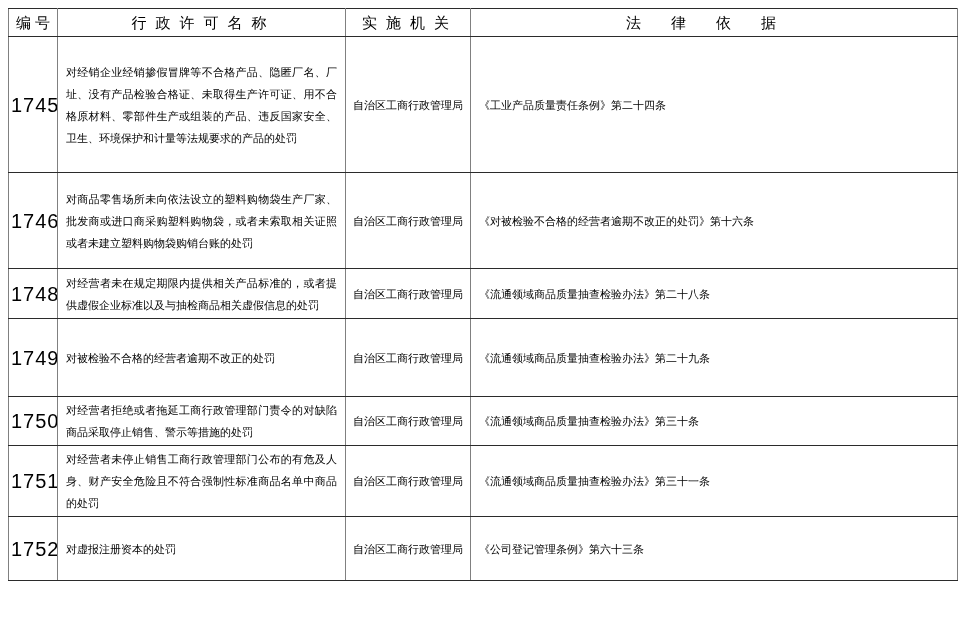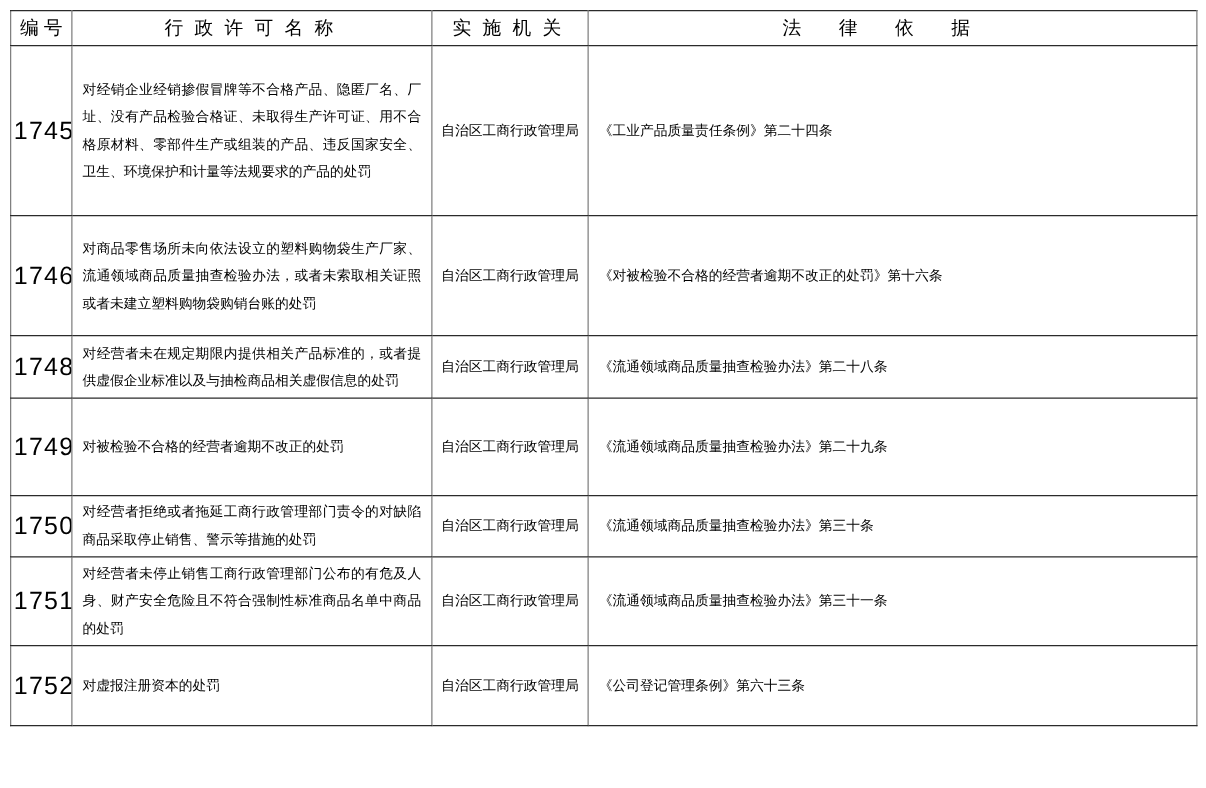--- a/index.html
+++ b/index.html
@@ -107,21 +107,21 @@
     </thead>
     <tbody>
       <tr>
         <td class="cell-id">1745</td>
         <td class="cell-name">对经销企业经销掺假冒牌等不合格产品、隐匿厂名、厂址、没有产品检验合格证、未取得生产许可证、用不合格原材料、零部件生产或组装的产品、违反国家安全、卫生、环境保护和计量等法规要求的产品的处罚</td>
         <td class="cell-agency">自治区工商行政管理局</td>
         <td class="cell-legal">《工业产品质量责任条例》第二十四条</td>
       </tr>
       <tr>
         <td class="cell-id">1746</td>
-        <td class="cell-name">对商品零售场所未向依法设立的塑料购物袋生产厂家、流通领域商品质量抽查检验办法，或者未索取相关证照或者未建立塑料购物袋购销台账的处罚</td>
+        <td class="cell-name">对商品零售场所未向依法设立的塑料购物袋生产厂家、批发商或进口商采购塑料购物袋，或者未索取相关证照或者未建立塑料购物袋购销台账的处罚</td>
         <td class="cell-agency">自治区工商行政管理局</td>
         <td class="cell-legal">《对被检验不合格的经营者逾期不改正的处罚》第十六条</td>
       </tr>
       <tr>
         <td class="cell-id">1748</td>
         <td class="cell-name">对经营者未在规定期限内提供相关产品标准的，或者提供虚假企业标准以及与抽检商品相关虚假信息的处罚</td>
         <td class="cell-agency">自治区工商行政管理局</td>
         <td class="cell-legal">《流通领域商品质量抽查检验办法》第二十八条</td>
       </tr>
       <tr>

